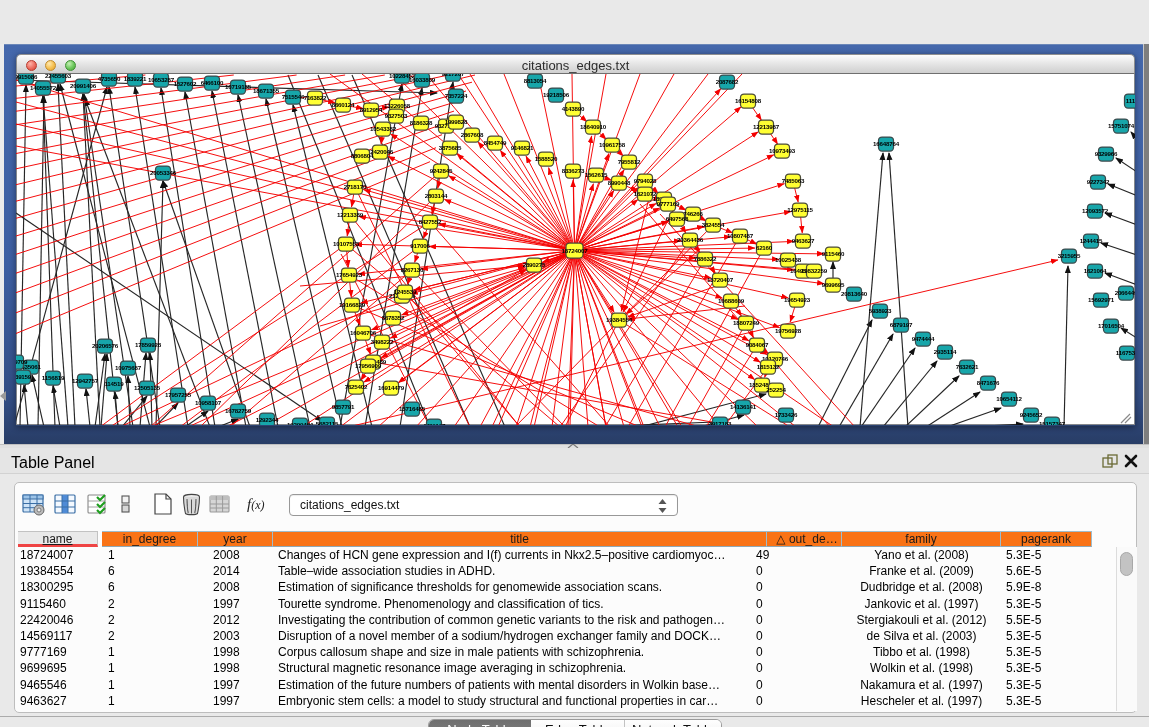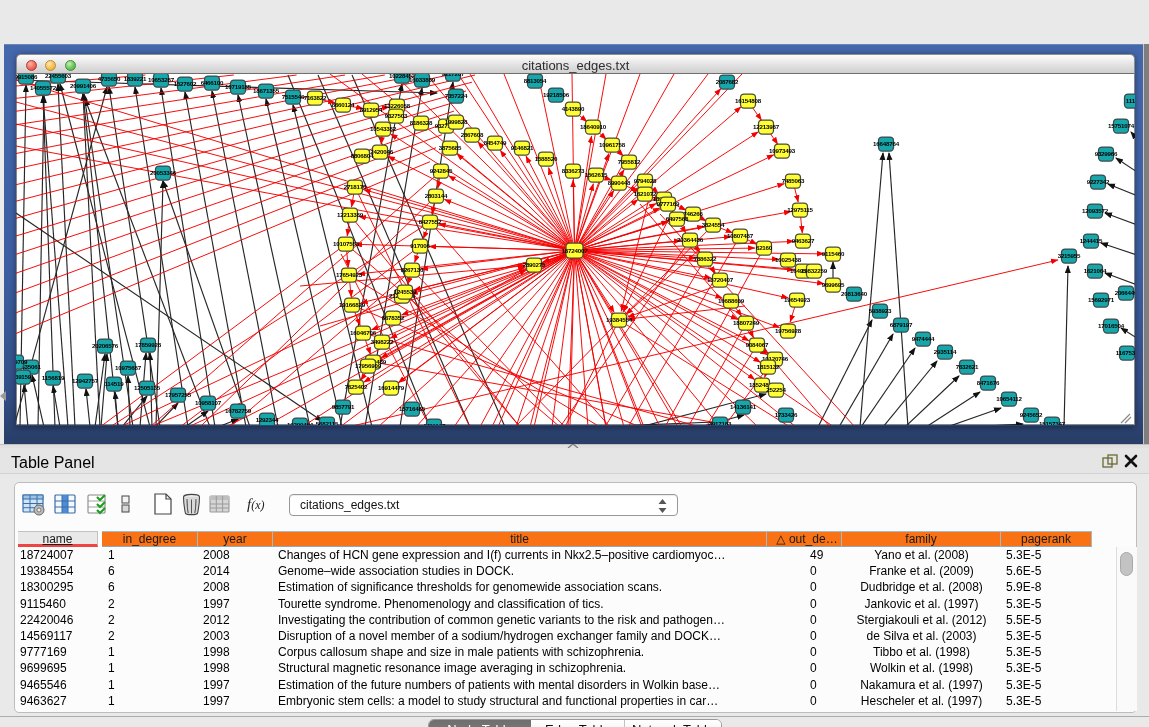--- a/index.html
+++ b/index.html
@@ -34,22 +34,22 @@
 #container { position:absolute; left:14px; top:438px; width:1123px; height:231px;
   background:#fcfcfc; border:1px solid #bdbdbd; border-radius:5px; }
 #combo { position:absolute; left:289px; top:450px; width:389px; height:22px; background:#fff;
   border:1px solid #989898; border-radius:4px; font-size:12px; color:#111;
   line-height:20px; padding-left:10px; box-shadow:inset 0 1px 1px rgba(0,0,0,.08); }
 #thead { position:absolute; left:18px; top:487px; height:16px; font-size:12px; color:#1a1a1a; }
 .th { position:absolute; top:0; height:16px; background:#f97316; border-right:1px solid #9fbccb;
   border-top:1px solid #9fbccb; border-bottom:1px solid #8fa8b5; text-align:center; line-height:15px; }
 .tr { position:absolute; left:18px; height:16px; font-size:12px; color:#000; white-space:nowrap; }
 .tr span { position:absolute; top:1px; }
-.c0 { left:2px; } .c1 { left:90px; } .c2 { left:185px; } .c3 { left:260px; }
-.c4 { left:792px; } .c5 { left:824px; width:159px; text-align:center; } .c6 { left:988px; }
+.c0 { left:2px; } .c1 { left:90px; } .c2 { left:195px; } .c3 { left:260px; }
+.c4 { left:738px; } .c5 { left:824px; width:159px; text-align:center; } .c6 { left:988px; }
 #vscroll { position:absolute; left:1116px; top:503px; width:21px; height:164px;
   background:#fafafa; border-left:1px solid #dcdcdc; }
 #vthumb { position:absolute; left:3px; top:5px; width:13px; height:24px; background:#c3c3c3;
   border:1px solid #a8a8a8; border-radius:7px; }
 #botbar { position:absolute; left:0; top:672px; width:1149px; height:55px; background:#e9e9e9;
   border-top:1px solid #ababab; }
 #seg { position:absolute; left:428px; top:2px; height:20px; border:1px solid #9b9b9b;
   border-radius:6px; overflow:hidden; background:#fff; font-size:13px;
   box-shadow:0 1px 0 rgba(255,255,255,.7); }
 #seg div { float:left; height:20px; line-height:19px; text-align:center; color:#111;
@@ -741,21 +741,21 @@
       <span class="c2">2008</span>
 <span class="c3">Changes of HCN gene expression and I(f) currents in Nkx2.5–positive cardiomyoc…</span>
       <span class="c4">49</span>
       <span class="c5">Yano et al. (2008)</span>
 <span class="c6">5.3E-5</span>
     </div>
 <div class="tr" style="top:519.2px">
 <span class="c0">19384554</span>
       <span class="c1">6</span>
       <span class="c2">2014</span>
-<span class="c3">Genome–wide association studies in DOCK.</span>
+<span class="c3">Table–wide association studies in ADHD.</span>
       <span class="c4">0</span>
       <span class="c5">Franke et al. (2009)</span>
 <span class="c6">5.6E-5</span>
     </div>
 <div class="tr" style="top:535.4000000000001px">
 <span class="c0">18300295</span>
       <span class="c1">6</span>
       <span class="c2">2008</span>
 <span class="c3">Estimation of significance thresholds for genomewide association scans.</span>
       <span class="c4">0</span>

